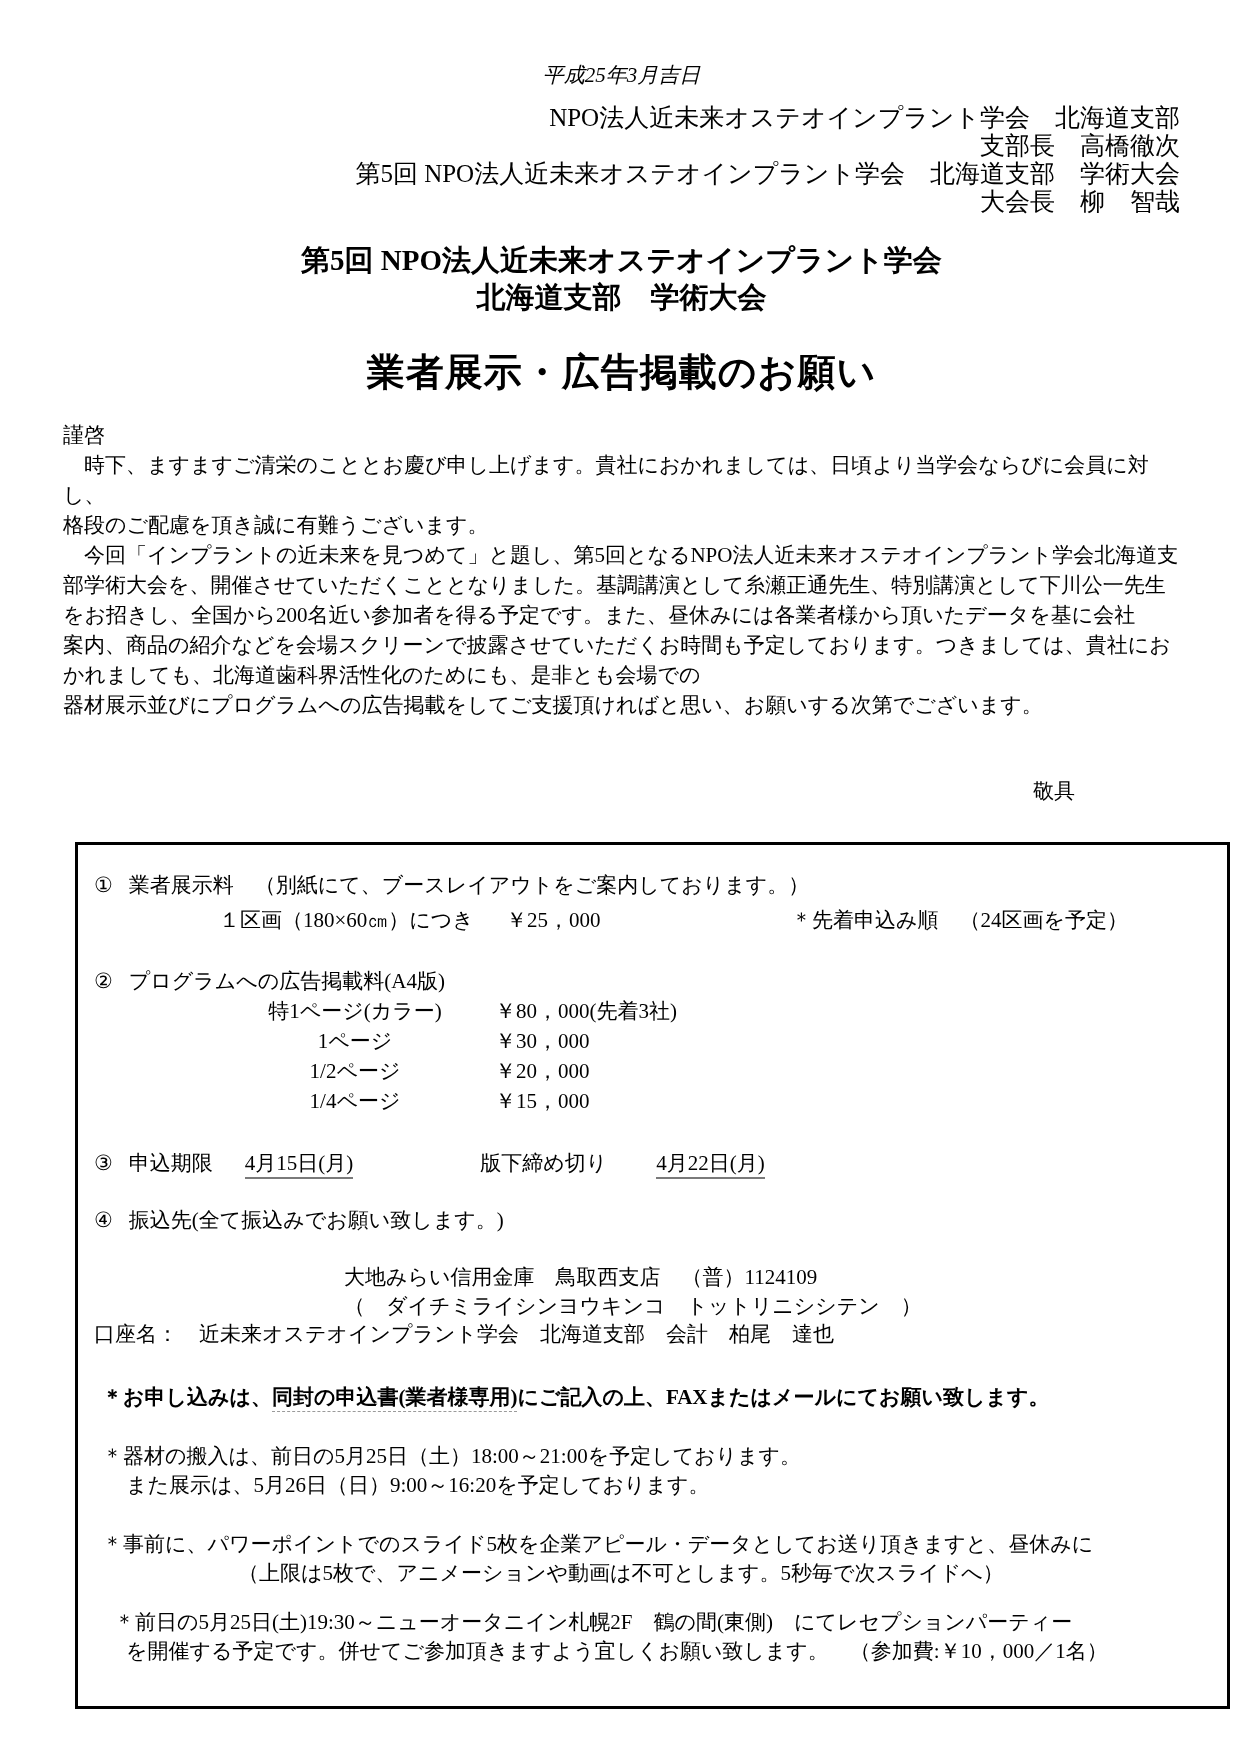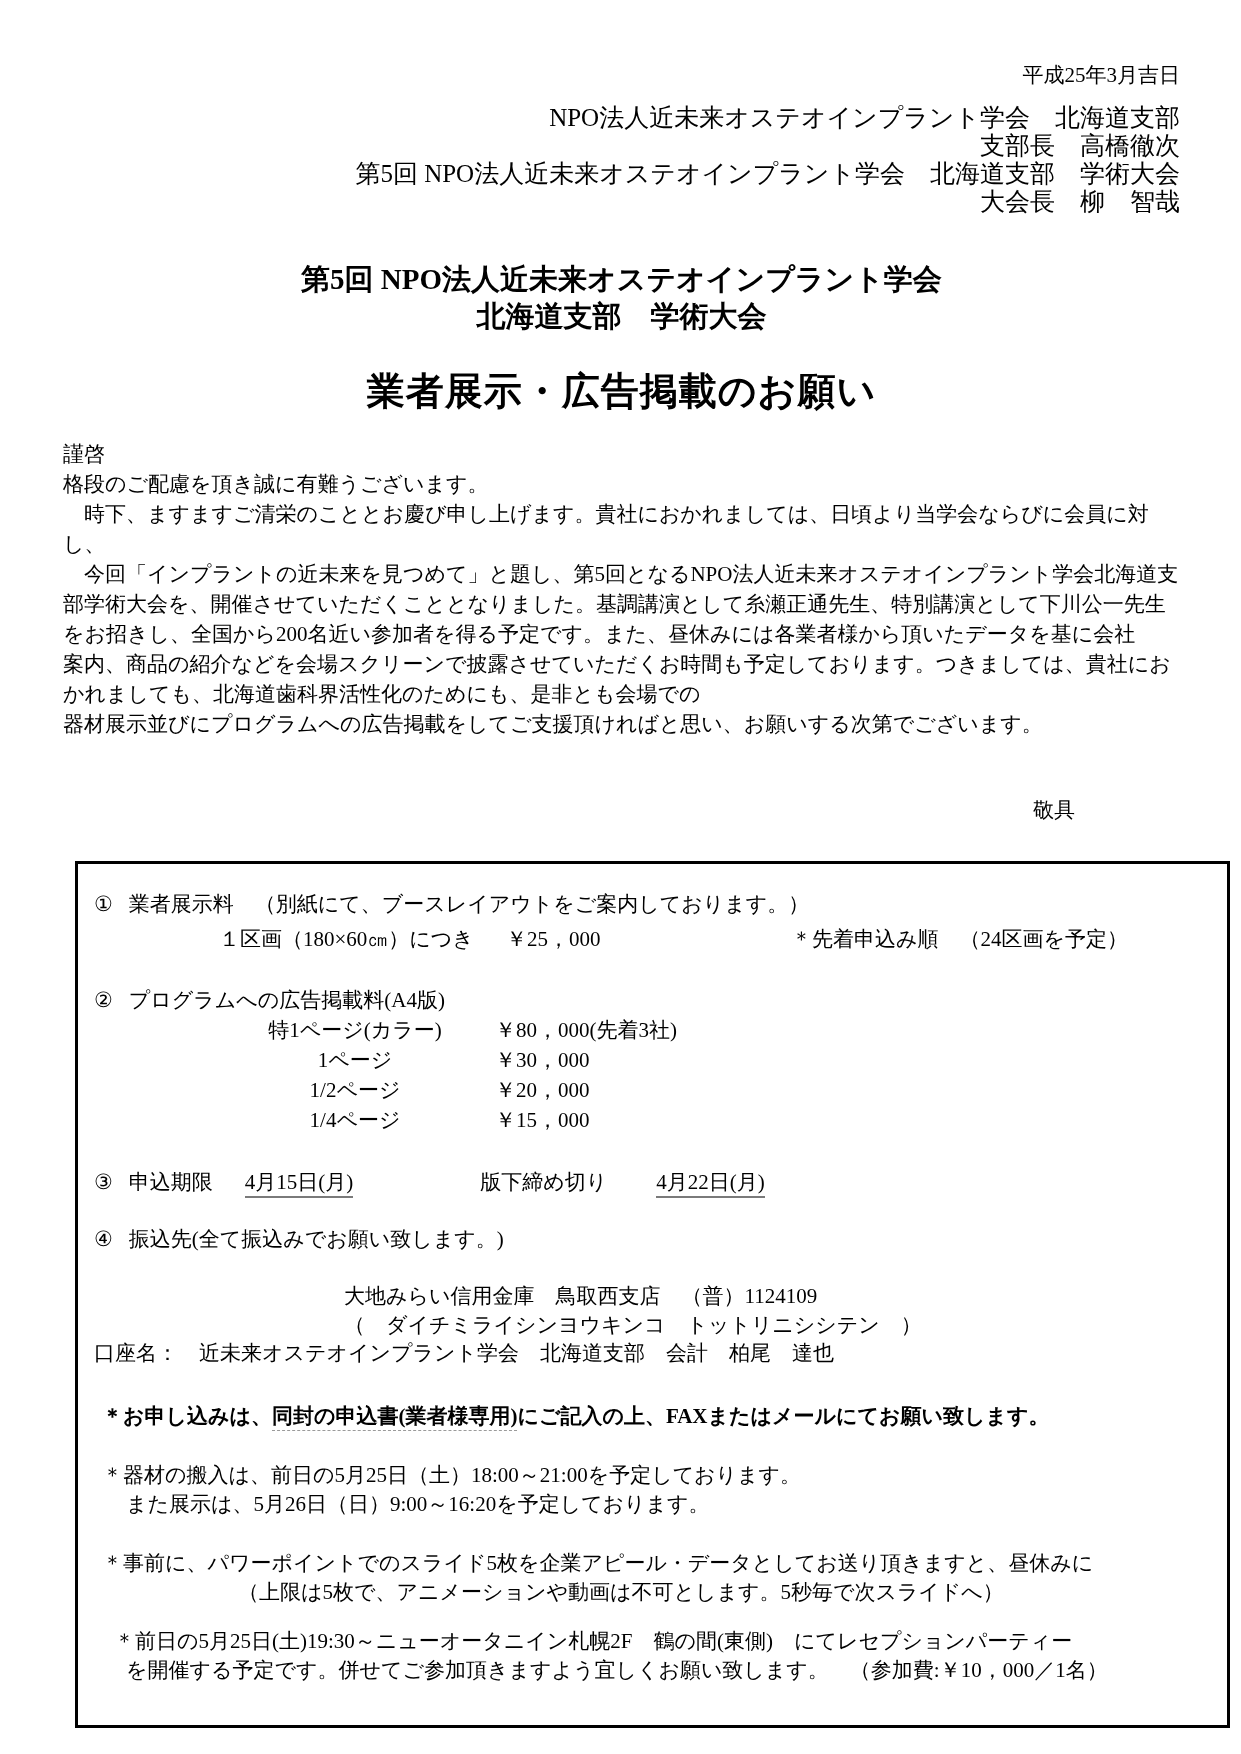--- a/index.html
+++ b/index.html
@@ -2,23 +2,23 @@
 <html><head>
 <meta charset="utf-8">
 <style>
   html,body{margin:0;padding:0;background:#ffffff;}
   .page{
     width:1241px;height:1754px;background:#fff;color:#000;
     font-family:"Liberation Serif","DejaVu Serif",serif;
     position:relative;overflow:hidden;box-sizing:border-box;
     padding:62px 61px 0 63px;
   }
-  .date-line{text-align:right;font-size:21px;line-height:26px;}
+  .date-line{text-align:center;font-size:21px;line-height:26px;font-style:italic;}
   .sender-block{margin-top:16px;text-align:right;font-size:25px;line-height:28px;}
-  .title-block{margin-top:45px;text-align:center;font-weight:bold;font-size:29px;line-height:37px;}
+  .title-block{margin-top:26px;text-align:center;font-weight:bold;font-size:29px;line-height:37px;}
   .subject-line{margin-top:34px;text-align:center;font-weight:bold;font-size:38px;line-height:44px;letter-spacing:1px;}
   .body-text{margin-top:26px;font-size:21px;line-height:30px;}
   .closing-line{margin-top:56px;padding-right:105px;text-align:right;font-size:21px;line-height:30px;}
   .info-box{
     margin-top:36px;margin-left:12px;width:1155px;box-sizing:border-box;
     border:3px solid #000;padding:26px 18px 40px 16px;
     font-size:21px;line-height:29px;
   }
   .bx-head .t{margin-left:16px;}
   .item1-detail{margin-top:6px;margin-left:125px;}
@@ -61,22 +61,22 @@
 
   <div class="title-block">
     <div>第5回 NPO法人近未来オステオインプラント学会</div>
     <div>北海道支部　学術大会</div>
   </div>
 
   <div class="subject-line">業者展示・広告掲載のお願い</div>
 
   <div class="body-text">
     <div>謹啓</div>
+    <div>　時下、ますますご清栄のこととお慶び申し上げます。貴社におかれましては、日頃より当学会ならびに会員に対し、</div>
     <div>格段のご配慮を頂き誠に有難うございます。</div>
-    <div>　時下、ますますご清栄のこととお慶び申し上げます。貴社におかれましては、日頃より当学会ならびに会員に対し、</div>
     <div>　今回「インプラントの近未来を見つめて」と題し、第5回となるNPO法人近未来オステオインプラント学会北海道支</div>
     <div>部学術大会を、開催させていただくこととなりました。基調講演として糸瀬正通先生、特別講演として下川公一先生</div>
     <div>をお招きし、全国から200名近い参加者を得る予定です。また、昼休みには各業者様から頂いたデータを基に会社</div>
     <div>案内、商品の紹介などを会場スクリーンで披露させていただくお時間も予定しております。つきましては、貴社にお</div>
     <div>かれましても、北海道歯科界活性化のためにも、是非とも会場での</div>
     <div>器材展示並びにプログラムへの広告掲載をしてご支援頂ければと思い、お願いする次第でございます。</div>
   </div>
 
   <div class="closing-line">敬具</div>
 

